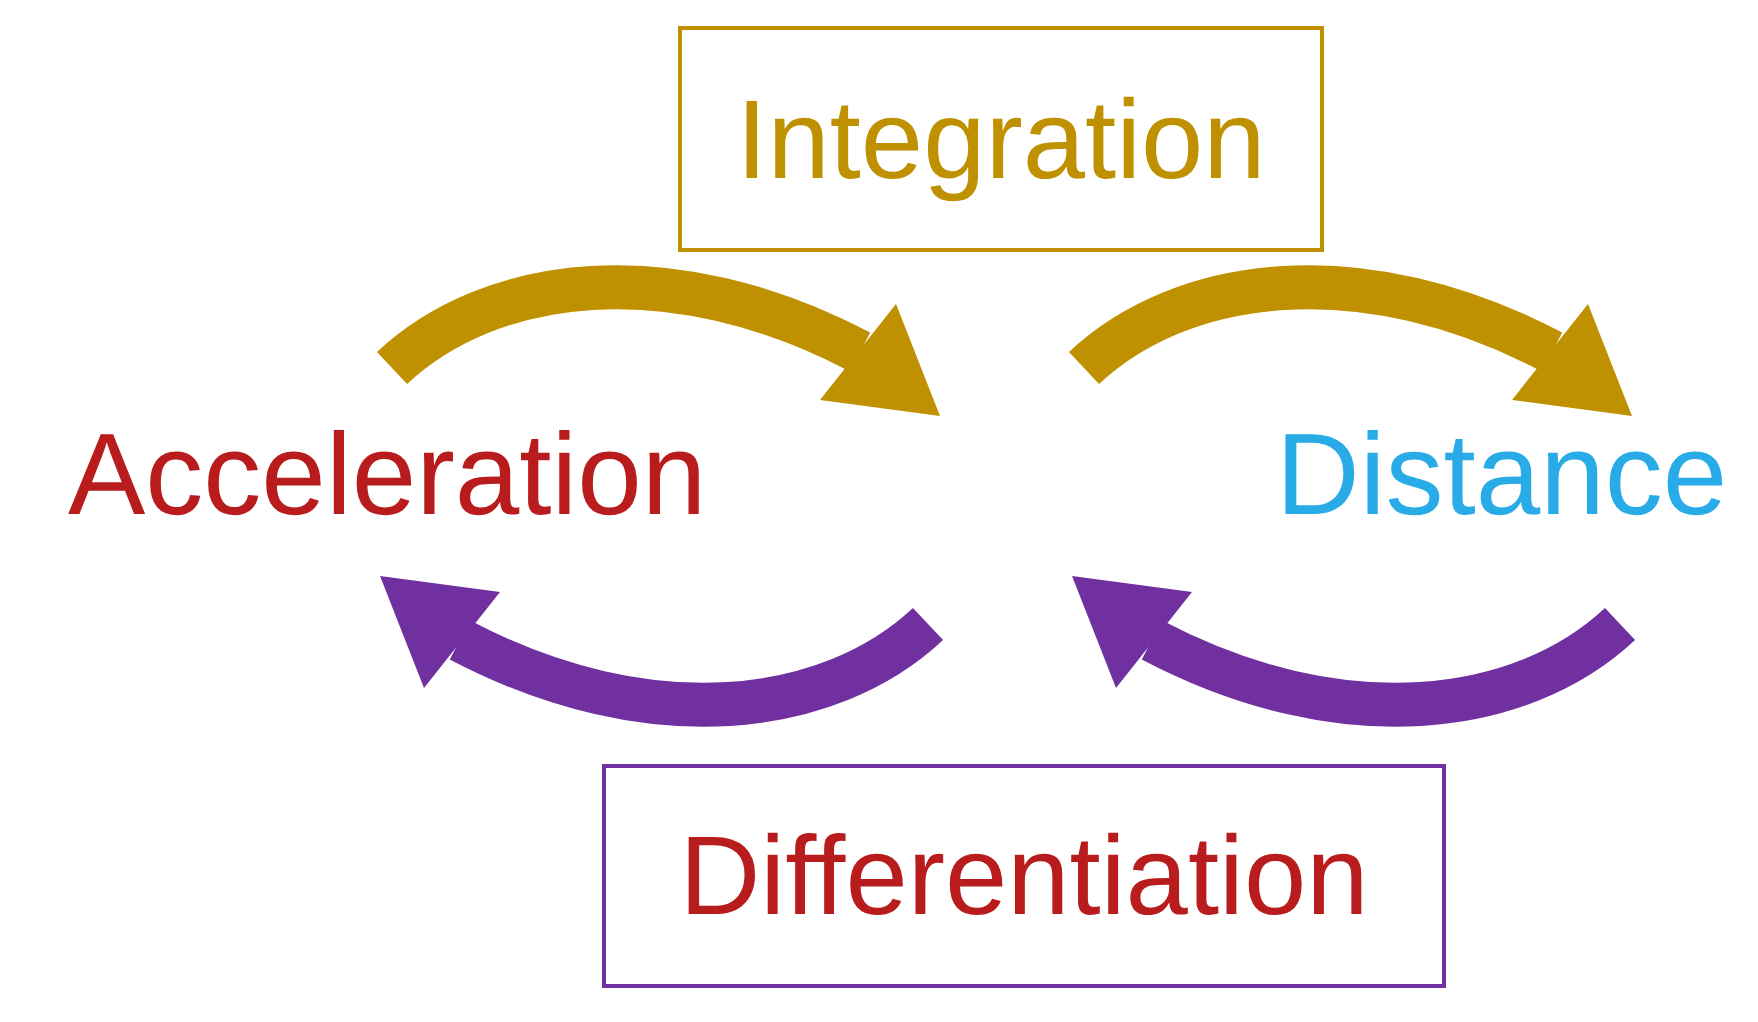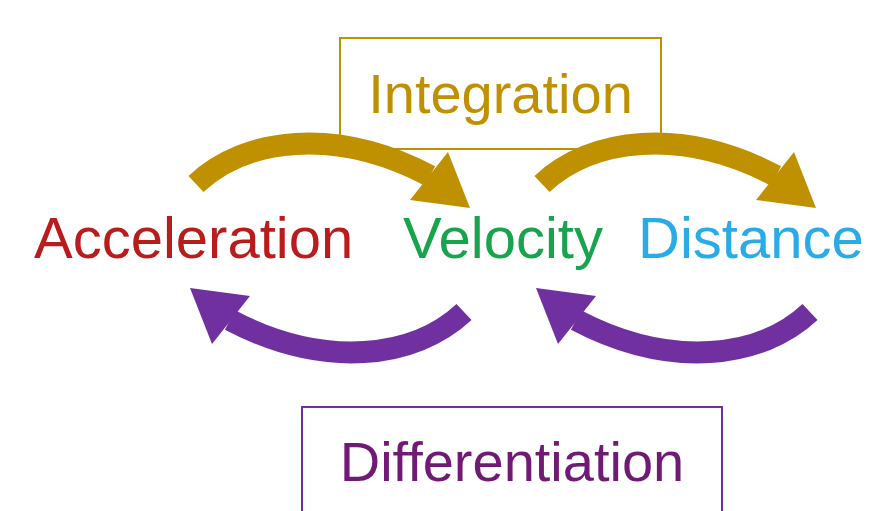--- a/index.html
+++ b/index.html
@@ -17,21 +17,20 @@
     top: 0;
   }
   .label-box {
     position: absolute;
     display: flex;
     align-items: center;
     justify-content: center;
     border: 2px solid;
     background: transparent;
     box-sizing: border-box;
-    margin-top: 24px;
   }
   .box-integration { left: 339px; top: 13px;  width: 323px; height: 113px; }
   .box-differentiation { left: 301px; top: 382px; width: 422px; height: 112px; }
   .label-box .box-label {
     font-size: 56px;
     line-height: 1;
     white-space: nowrap;
   }
   .node {
     position: absolute;
@@ -70,22 +69,21 @@
       <path d="M 464 312 C 415 358, 325 370, 230 320" fill="none" stroke="#7030A0" stroke-width="22"></path>
       <polygon points="190,288 250,296 212,344" fill="#7030A0"></polygon>
     </g>
   </svg>
 
   <div class="label-box box-integration" style="border-color: rgb(191, 144, 0);">
     <span class="box-label" style="color: rgb(191, 144, 0);">Integration</span>
   </div>
 
   <div class="label-box box-differentiation" style="border-color: rgb(112, 48, 160);">
-    <span class="box-label" style="color: #701a75;">Differentiation</span>
+    <span class="box-label" style="color: #b91c1c;">Differentiation</span>
   </div>
 
   <span class="node node-acceleration" style="color: #b91c1c;">Acceleration</span>
 
-  <span class="node node-velocity" style="color: rgb(23, 164, 76);">Velocity</span>
 
   <span class="node node-distance" style="color: rgb(41, 171, 232);">Distance</span>
 
 </div>
 
 </body></html>

